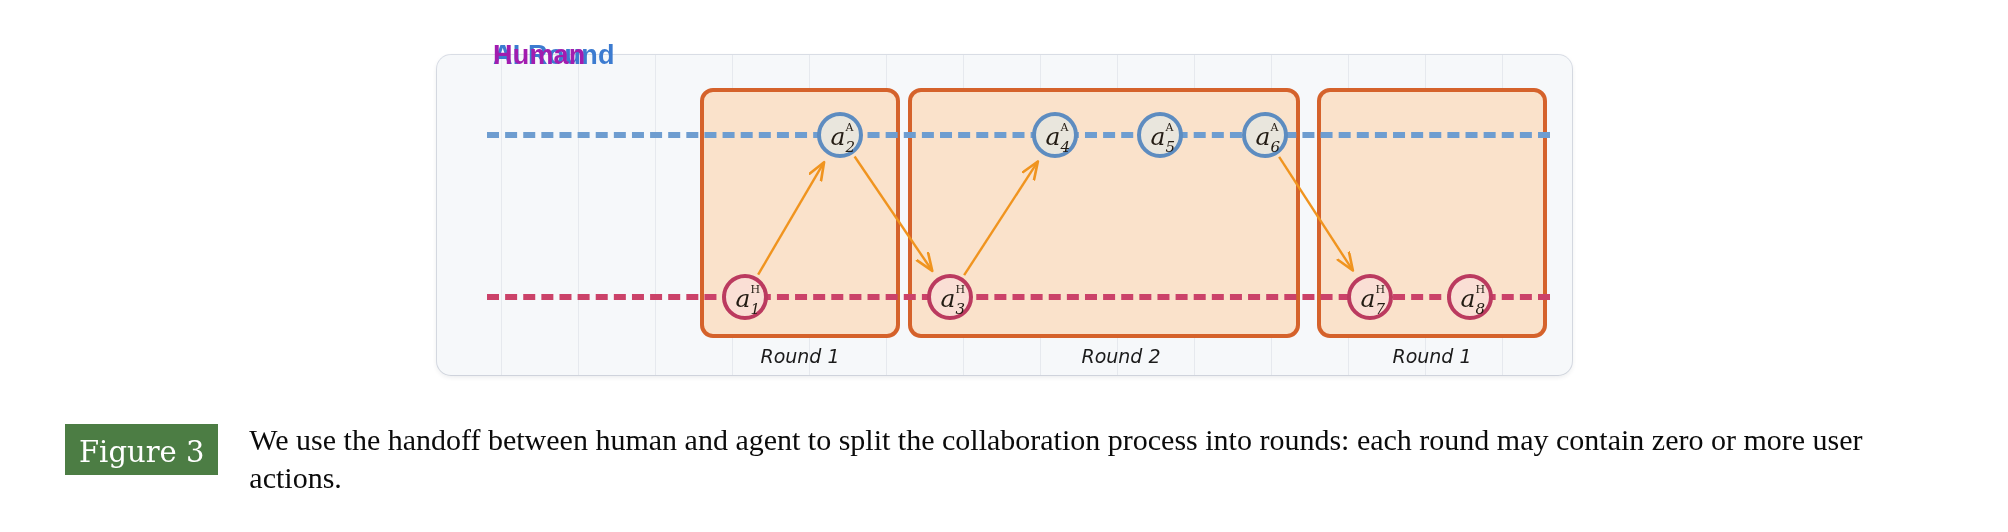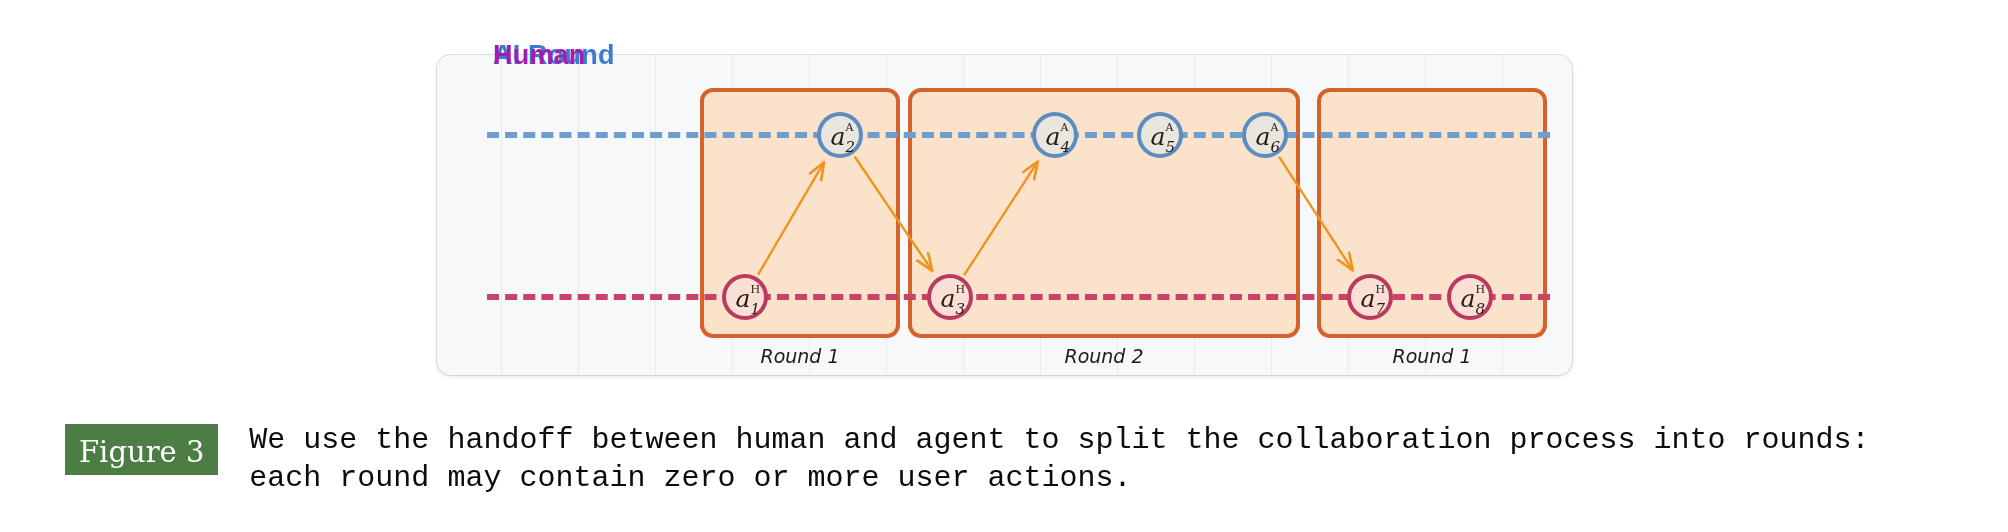--- a/index.html
+++ b/index.html
@@ -48,21 +48,21 @@
   .round-label{position:absolute;font-family:"DejaVu Sans","Liberation Sans",sans-serif;
     font-style:italic;font-size:19px;color:#1b1b1b;white-space:nowrap;
     transform:translateX(-50%);}
 
   
   #caption{position:absolute;left:65px;top:424px;width:1880px;display:flex;
     align-items:flex-start;}
   #figure-badge{background:#4c7d44;color:#ffffff;
     font-family:"DejaVu Serif","Liberation Serif",serif;font-size:29px;
     padding:13px 14px 7px 14px;white-space:nowrap;line-height:1.08;}
-  #caption-text{font-family:Liberation Mono, monospace;font-size:30px;
+  #caption-text{font-family:Liberation Serif, serif;font-size:30px;
     color:#0b0b0b;line-height:1.28;margin-left:31px;margin-top:-3px;max-width:1680px;}
 </style>
 </head>
 <body>
 
 <div id="figure-panel">
 
   <div id="gridlines">
       <div class="gridline" style="left: 64px; background: rgb(230, 233, 238);"></div>
       <div class="gridline" style="left: 141px; background: rgb(230, 233, 238);"></div>
@@ -130,21 +130,21 @@
       <div class="node human" style="left: 933px; top: 242px;">
         <span class="node-glyph">a<span class="node-sup">H</span><span class="node-sub">7</span></span>
       </div>
       <div class="node human" style="left: 1033px; top: 242px;">
         <span class="node-glyph">a<span class="node-sup">H</span><span class="node-sub">8</span></span>
       </div>
     </div>
 
   <div id="round-labels">
       <div class="round-label" style="left: 363px; top: 290px;">Round 1</div>
-      <div class="round-label" style="left: 667px; top: 290px; font-style: italic;">Round 2</div>
+      <div class="round-label" style="left: 684px; top: 290px; font-style: italic;">Round 2</div>
       <div class="round-label" style="left: 995px; top: 290px;">Round 1</div>
     </div>
 </div>
 
 <div id="caption">
   <span id="figure-badge" style="background: rgb(76, 125, 68);">Figure 3</span>
   <span id="caption-text">We use the handoff between human and agent to split the collaboration process into rounds: each round may contain zero or more user actions.</span>
 </div>
 
 </body></html>

